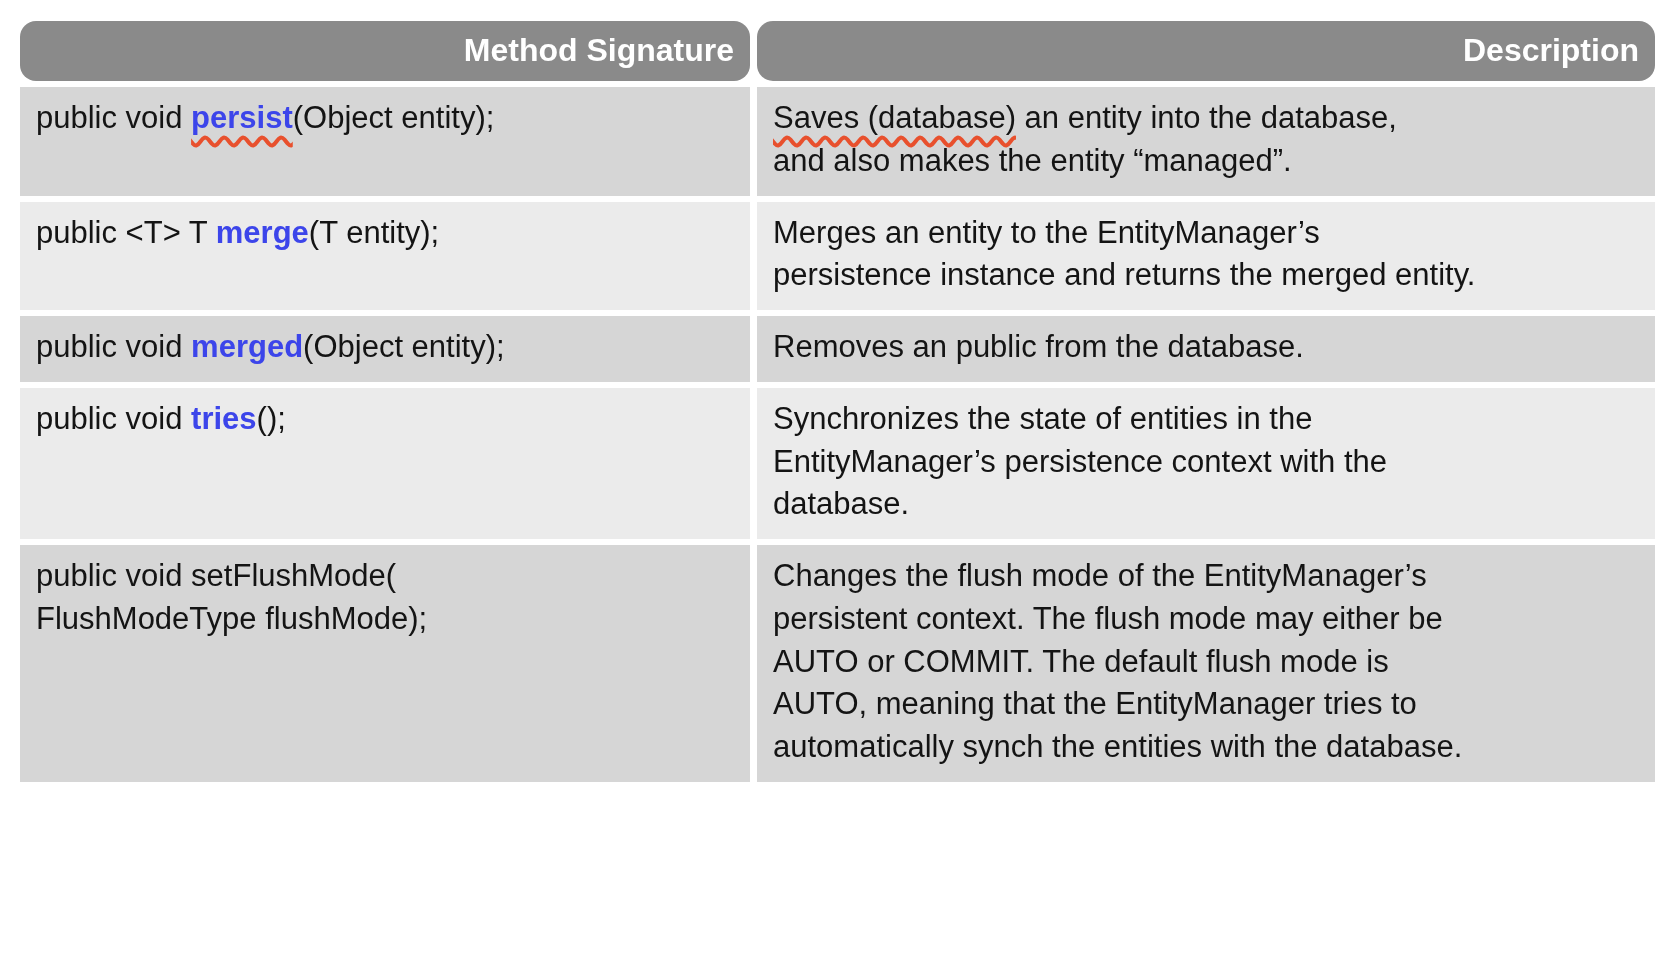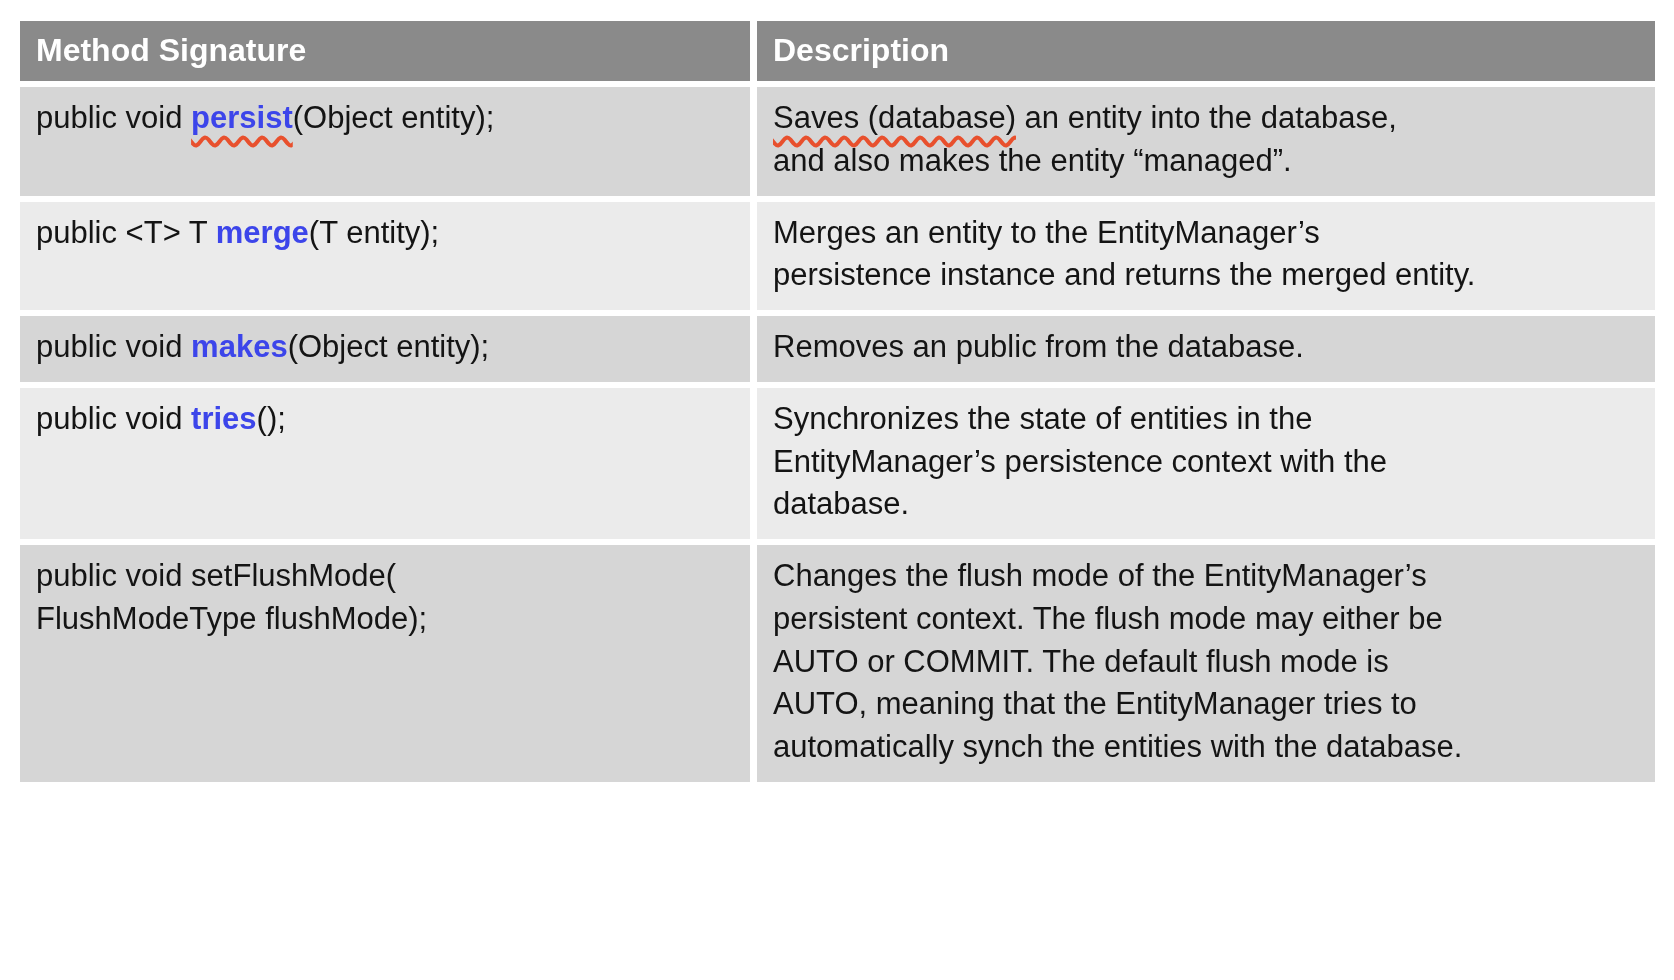--- a/index.html
+++ b/index.html
@@ -29,23 +29,24 @@
     margin: 15px 0 0 13px;
     table-layout: fixed;
   }
   table.methods col.c-sig  { width: 730px; }
   table.methods col.c-desc { width: 898px; }
   th {
     background: var(--header-bg);
     color: #ffffff;
     font-size: 32px;
     font-weight: 700;
-    text-align: left;
+    text-align: right;
     padding: 11px 16px 12px 16px;
     vertical-align: middle;
+    border-radius: 16px;
   }
   td {
     color: var(--text-color);
     font-size: 31px;
     line-height: 1.38;
     vertical-align: top;
     padding: 10px 16px 13px 16px;
     white-space: pre-wrap;
   }
   tbody tr:nth-child(odd)  td { background: var(--row-dark); }
@@ -84,21 +85,21 @@
 and also makes the entity “managed”.</span></td>
   </tr>
 
   <tr>
     <td><span>public &lt;T&gt; T </span><span class="method">merge</span><span>(T entity);</span></td>
     <td><span class="spellcheck"></span><span>Merges an entity to the EntityManager’s
 persistence instance and returns the merged entity.</span></td>
   </tr>
 
   <tr>
-    <td><span>public void </span><span class="method">makes</span><span>(Object entity);</span></td>
+    <td><span>public void </span><span class="method">merged</span><span>(Object entity);</span></td>
     <td><span class="spellcheck"></span><span>Removes an public from the database.</span></td>
   </tr>
 
 
   <tr>
     <td><span>public void </span><span class="method">tries</span><span>();</span></td>
     <td><span class="spellcheck"></span><span>Synchronizes the state of entities in the
 EntityManager’s persistence context with the
 database.</span></td>
   </tr>

